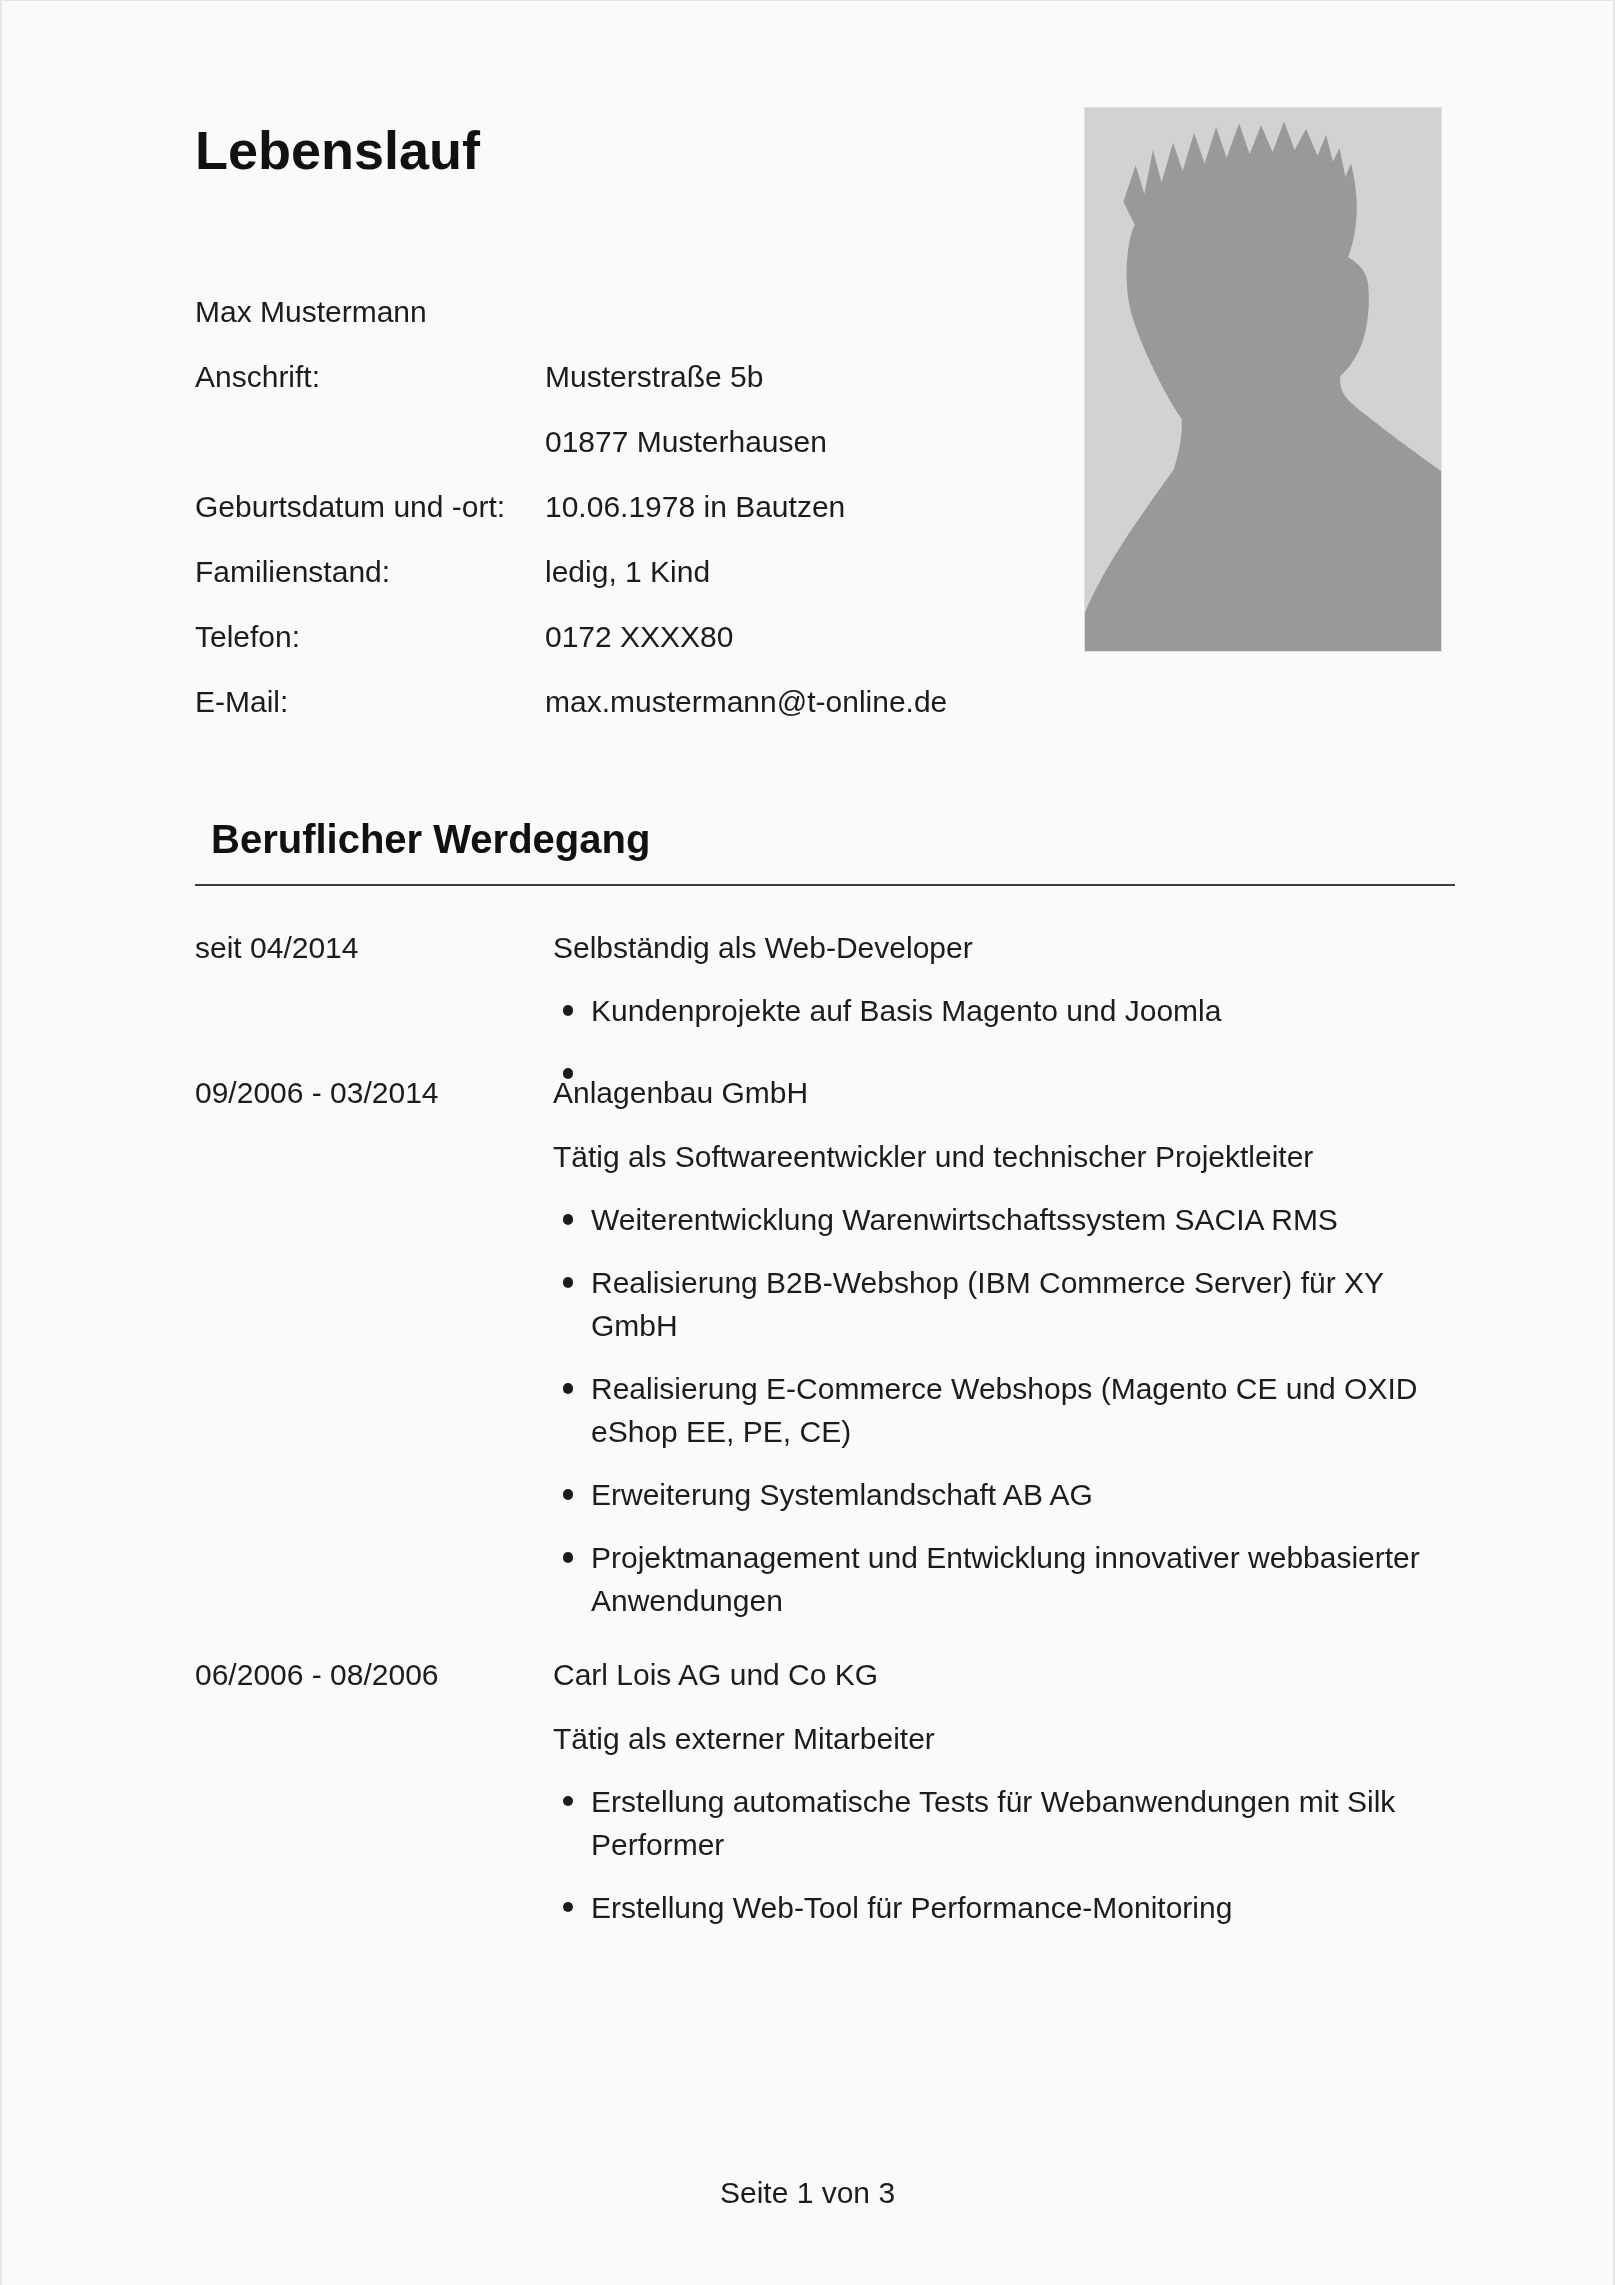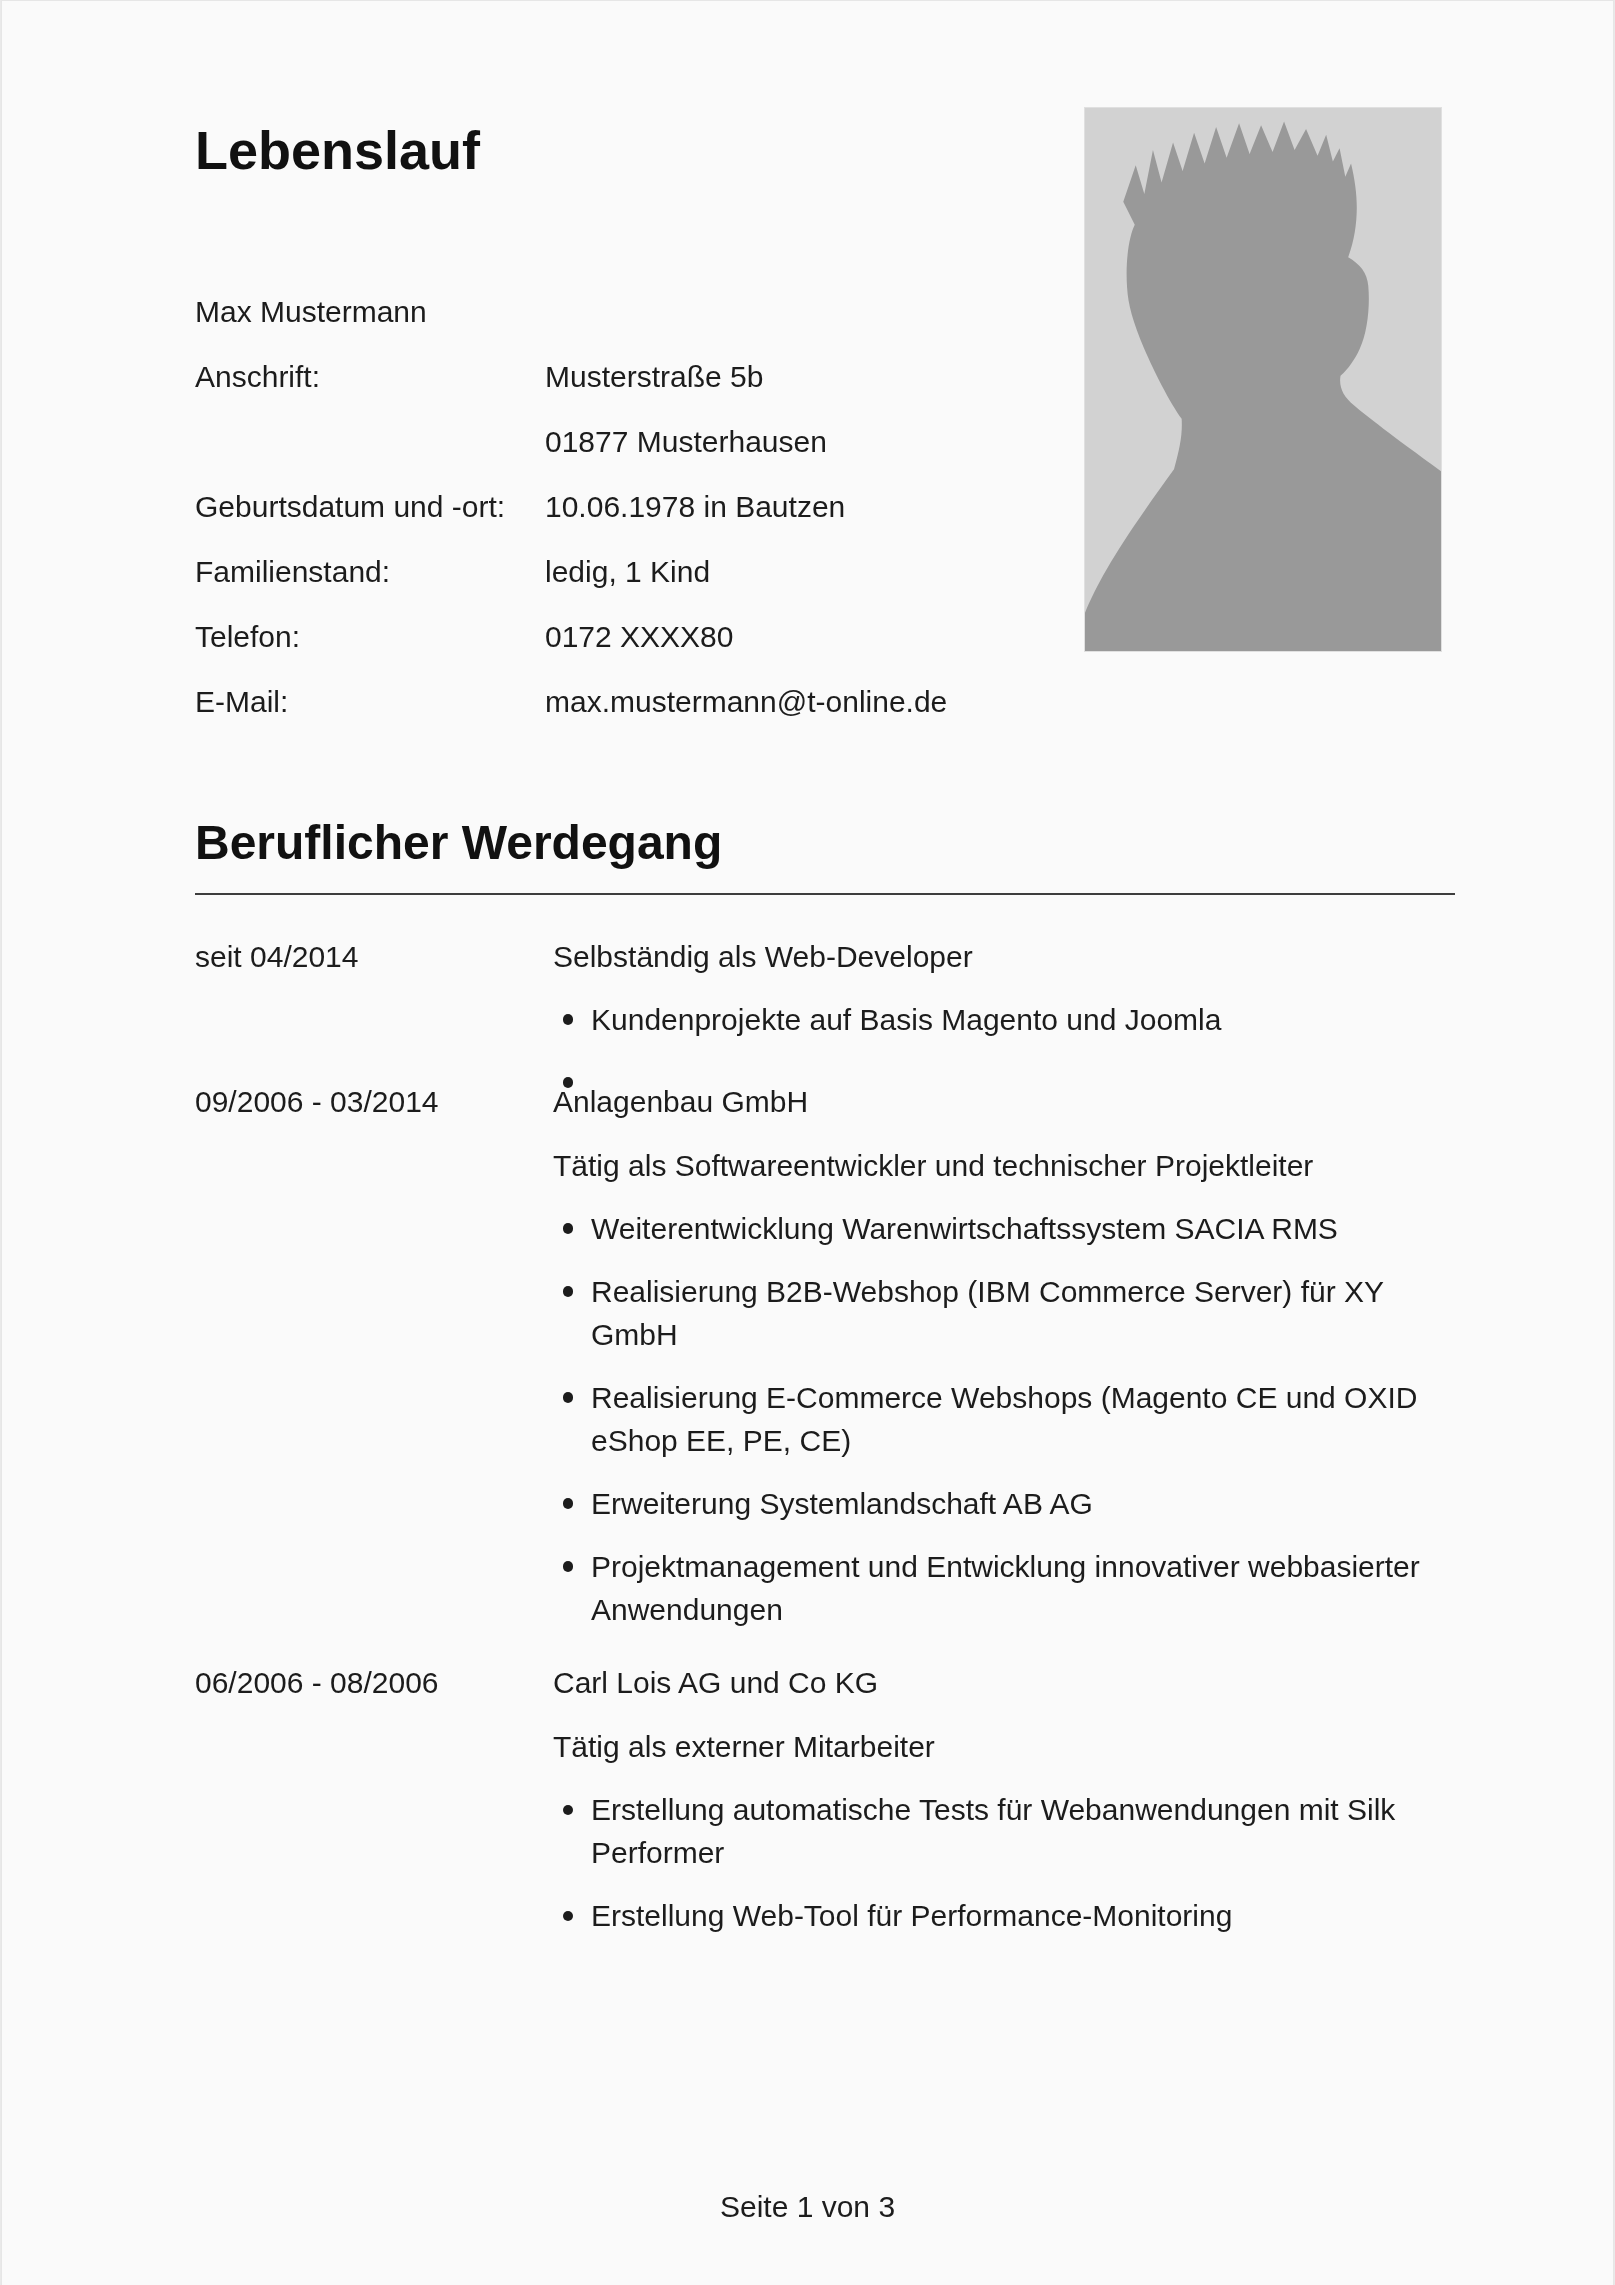--- a/index.html
+++ b/index.html
@@ -17,42 +17,42 @@
   }
   .content { padding: 0 158px 0 193px; }
 
   .doc-title { margin: 0; padding-top: 122px; font-size: 54px; font-weight: bold; line-height: 1; color: #111; }
 
   .person { margin-top: 113px; }
   .info-row { display: flex; font-size: 30px; line-height: 43px; margin-bottom: 22px; }
   .info-label { flex: 0 0 350px; width: 350px; }
   .info-value { flex: 1; }
 
-  .section-heading { margin: 94px 0 0 0; font-size: 48px; font-weight: bold; line-height: 1.1; color: #111; }
+  .section-heading { margin: 94px 0 0 16px; font-size: 40px; font-weight: bold; line-height: 1.1; color: #111; }
   .rule { border: none; border-top: 2.9px solid #3d3d3d; margin: 23px 0 0 0; }
 
   .entries { margin-top: 40px; }
   .entry { display: flex; font-size: 30px; margin-bottom: 19px; gap: 8px; }
   .entry-period { flex: 0 0 350px; width: 350px; line-height: 43px; }
   .entry-body { flex: 1; }
   .entry-title { line-height: 43px; }
   .entry-subtitle { line-height: 43px; margin-top: 21px; }
   ul.bullets { list-style: none; margin: 16.3px 0 0 0; padding: 0; }
   ul.bullets li { position: relative; padding-left: 38px; line-height: 43px; margin-bottom: 11.5px; margin-top: 20px; }
   ul.bullets .dot { position: absolute; left: 9.6px; top: 16.3px; width: 10.5px; height: 10.5px; border-radius: 50%; background: #1c1c1c; }
 
   .photo {
     position: absolute; left: 1083px; top: 107px; width: 356px; height: 543px;
     background: var(--photo-bg, #d2d2d2);
     outline: 1px solid rgba(0,0,0,0.10);
   }
   .photo svg { display: block; width: 100%; height: 100%; }
   .photo path { fill: var(--photo-fg, #999999); }
 
-  .footer { position: absolute; left: 0; right: 0; bottom: 61px; text-align: center; font-size: 30px; }
+  .footer { position: absolute; left: 0; right: 0; bottom: 75px; text-align: center; font-size: 30px; }
 </style>
 </head>
 <body>
 
 <div class="page">
 
   <div class="photo">
     <svg viewBox="0 0 372 568" preserveAspectRatio="none" aria-hidden="true">
       <path d="M 0 568
                L 0 528

